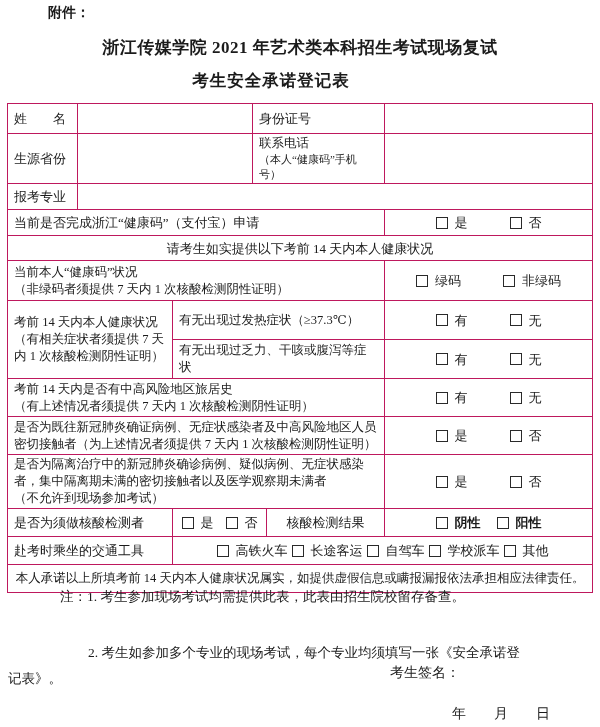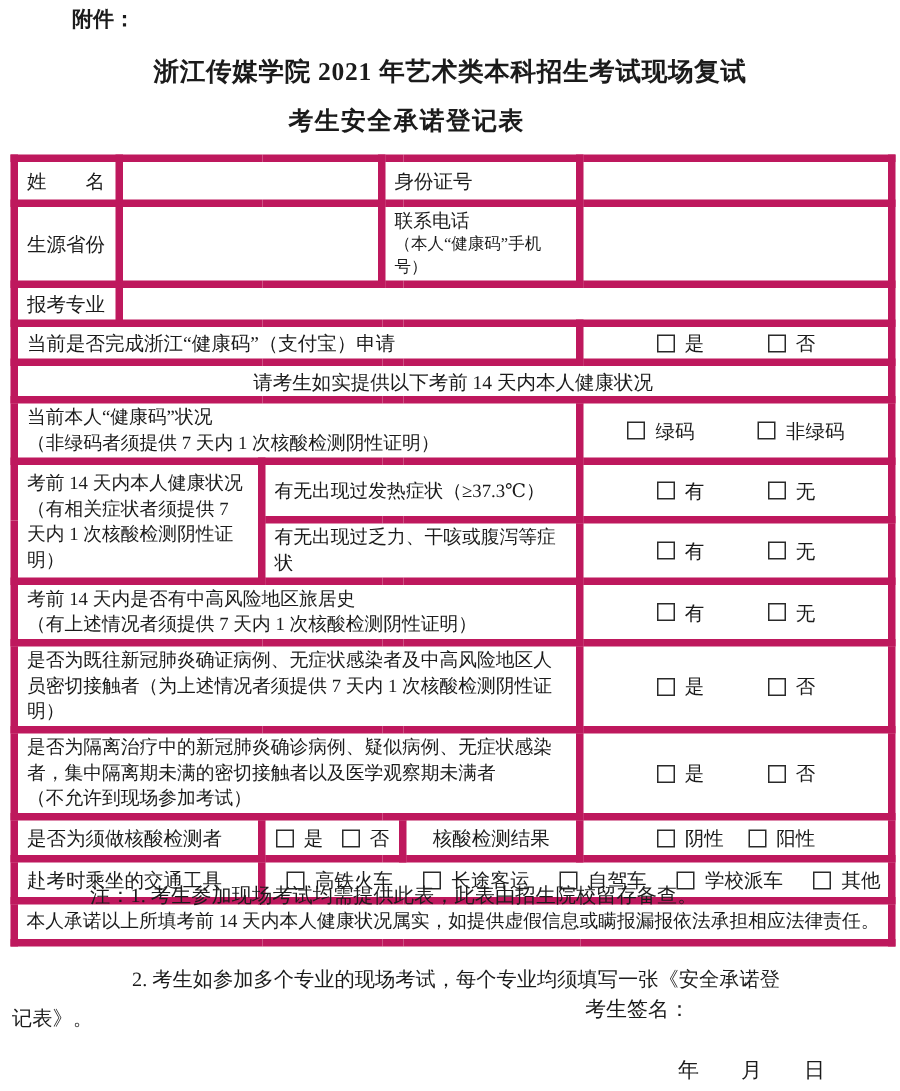--- a/index.html
+++ b/index.html
@@ -11,32 +11,32 @@
   .page{position:relative;width:600px;height:727px;overflow:hidden;background:#fff;}
   .attachment{position:absolute;left:48px;top:4px;font-size:14px;font-weight:bold;}
   .title1{position:absolute;left:0;top:36px;width:600px;text-align:center;font-size:17px;font-weight:bold;letter-spacing:.5px;}
   .title2{position:absolute;left:0;top:70px;width:542px;text-align:center;font-size:16.5px;font-weight:bold;letter-spacing:1px;}
 
   table.form{
     position:absolute;left:7px;top:103px;width:585px;
     border-collapse:collapse;table-layout:fixed;
   }
   td{
-    border:5px solid #be185d;
+    border:1px solid #be185d;
     font-size:12.5px;line-height:17px;
     padding:1px 6px;vertical-align:middle;
     overflow:hidden;
   }
   td.lbl{font-size:13px;}
   td.c{text-align:center;}
   td.b{font-weight:normal;}
   .sub-bold{font-weight:normal;font-size:11px;line-height:15px;}
   .cbg{display:flex;align-items:center;justify-content:center;gap:42px;}
   .cbg.tight{gap:12px;}
-  .cbg.spread{justify-content:space-between;padding:0 8px;gap:20px;}
+  .cbg.spread{justify-content:center;padding:0 8px;gap:4px;}
   .opt{display:inline-flex;align-items:center;gap:7px;white-space:nowrap;font-size:13px;}
   .cb{width:10px;height:10px;border:1px solid #2a2a2a;flex:0 0 auto;background:#fff;}
 
   .notes{position:absolute;left:8px;top:584px;width:578px;font-size:13.5px;line-height:26px;}
   .note-line1{padding-left:52px;}
   .note-line2{text-indent:80px;width:520px;margin-top:30px;}
   .sig{position:absolute;left:390px;top:664px;font-size:14px;}
   .date{position:absolute;left:452px;top:705px;font-size:14px;display:flex;gap:28px;}
 </style>
 </head>
@@ -218,21 +218,21 @@
                 <span>是</span>
               </span>
           <span class="opt">
                 <span class="cb"></span>
                 <span>否</span>
               </span>
         </div>
       </td>
       <td class="c lbl">核酸检测结果</td>
       <td>
-        <div class="cbg" style="gap:16px;">
+        <div class="cbg" style="gap:16px;font-weight:bold;">
           <span class="opt">
                 <span class="cb"></span>
                 <span>阴性</span>
               </span>
           <span class="opt">
                 <span class="cb"></span>
                 <span>阳性</span>
               </span>
         </div>
       </td>

